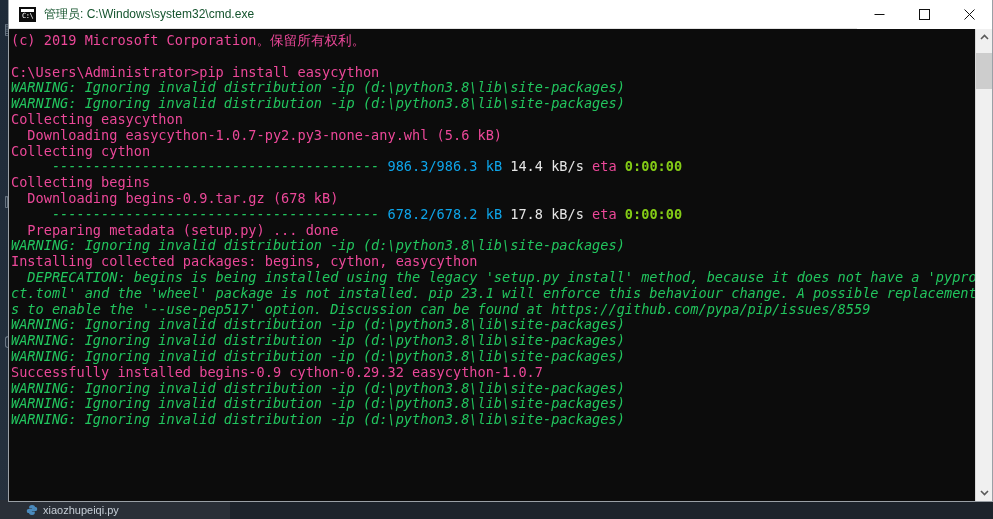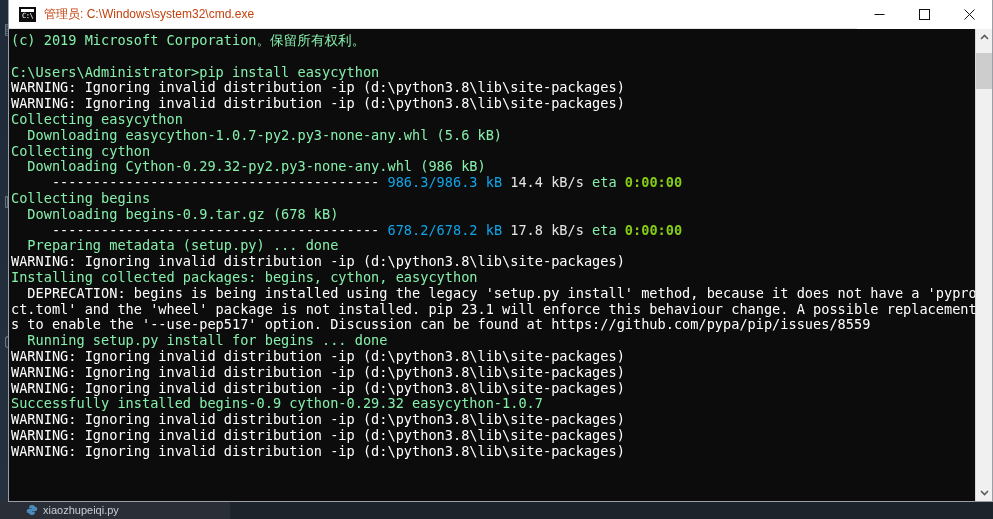--- a/index.html
+++ b/index.html
@@ -115,21 +115,21 @@
     font-family: "DejaVu Sans Mono", monospace;
     font-size: 7px;
     color: #ffffff;
     line-height: 8px;
     padding-left: 2px;
     padding-bottom: 1px;
     letter-spacing: -0.5px;
   }
   #window-title {
     font-size: 12px;
-    color: #c2410c;
+    color: #14532d;
     white-space: nowrap;
     overflow: hidden;
     text-overflow: ellipsis;
     font-family: "Liberation Sans", sans-serif;
   }
   #window-controls { display: flex; flex: 0 0 auto; height: 29px; }
   .wc {
     width: 45px; height: 29px;
     display: flex;
     align-items: center;
@@ -154,22 +154,22 @@
   }
   .line {
     font-family: "DejaVu Sans Mono", monospace;
     font-size: 13.6px;
     line-height: 15.8px;
     white-space: pre;
     color: #cccccc;
     letter-spacing: 0px;
     height: 15.8px;
   }
-  .c-white   { color: #86efac; }
-  .c-yellow  { color: #ffffff; }
+  .c-white   { color: #ec4899; }
+  .c-yellow  { color: #22c55e; font-style: italic; }
   .c-green   { color: #0ea5e9; }
   .c-red     { color: #e5e5e5; }
   .c-blue    { color: #84cc16; font-weight: bold; }
 
   
   #scrollbar {
     flex: 0 0 17px;
     width: 17px;
     background: #f0f0f0;
     border-left: 1px solid #d8d8d8;
@@ -267,32 +267,30 @@
       <div id="screen">
         <div id="terminal-lines">
             <div class="line"><span class="c-white">(c) 2019 Microsoft Corporation。保留所有权利。</span></div>
             <div class="line"><span class="c-white"></span></div>
             <div class="line"><span class="c-white">C:\Users\Administrator&gt;pip install easycython</span></div>
             <div class="line"><span class="c-yellow">WARNING: Ignoring invalid distribution -ip (d:\python3.8\lib\site-packages)</span></div>
             <div class="line"><span class="c-yellow">WARNING: Ignoring invalid distribution -ip (d:\python3.8\lib\site-packages)</span></div>
             <div class="line"><span class="c-white">Collecting easycython</span></div>
             <div class="line"><span class="c-white">  Downloading easycython-1.0.7-py2.py3-none-any.whl (5.6 kB)</span></div>
             <div class="line"><span class="c-white">Collecting cython</span></div>
-            <div class="line"><span class="c-white">  Downloading Cython-0.29.32-py2.py3-none-any.whl (986 kB)</span></div>
             <div class="line"><span class="c-yellow">     ---------------------------------------- </span><span class="c-green">986.3/986.3 kB </span><span class="c-red">14.4 kB/s </span><span class="c-white">eta </span><span class="c-blue">0:00:00</span></div>
             <div class="line"><span class="c-white">Collecting begins</span></div>
             <div class="line"><span class="c-white">  Downloading begins-0.9.tar.gz (678 kB)</span></div>
             <div class="line"><span class="c-yellow">     ---------------------------------------- </span><span class="c-green">678.2/678.2 kB </span><span class="c-red">17.8 kB/s </span><span class="c-white">eta </span><span class="c-blue">0:00:00</span></div>
             <div class="line"><span class="c-white">  Preparing metadata (setup.py) ... done</span></div>
             <div class="line"><span class="c-yellow">WARNING: Ignoring invalid distribution -ip (d:\python3.8\lib\site-packages)</span></div>
             <div class="line"><span class="c-white">Installing collected packages: begins, cython, easycython</span></div>
             <div class="line"><span class="c-yellow">  DEPRECATION: begins is being installed using the legacy 'setup.py install' method, because it does not have a 'pyproje</span></div>
             <div class="line"><span class="c-yellow">ct.toml' and the 'wheel' package is not installed. pip 23.1 will enforce this behaviour change. A possible replacement i</span></div>
             <div class="line"><span class="c-yellow">s to enable the '--use-pep517' option. Discussion can be found at https://github.com/pypa/pip/issues/8559</span></div>
-            <div class="line"><span class="c-white">  Running setup.py install for begins ... done</span></div>
             <div class="line"><span class="c-yellow">WARNING: Ignoring invalid distribution -ip (d:\python3.8\lib\site-packages)</span></div>
             <div class="line"><span class="c-yellow">WARNING: Ignoring invalid distribution -ip (d:\python3.8\lib\site-packages)</span></div>
             <div class="line"><span class="c-yellow">WARNING: Ignoring invalid distribution -ip (d:\python3.8\lib\site-packages)</span></div>
             <div class="line"><span class="c-white">Successfully installed begins-0.9 cython-0.29.32 easycython-1.0.7</span></div>
             <div class="line"><span class="c-yellow">WARNING: Ignoring invalid distribution -ip (d:\python3.8\lib\site-packages)</span></div>
             <div class="line"><span class="c-yellow">WARNING: Ignoring invalid distribution -ip (d:\python3.8\lib\site-packages)</span></div>
             <div class="line"><span class="c-yellow">WARNING: Ignoring invalid distribution -ip (d:\python3.8\lib\site-packages)</span></div>
             <div class="line"><span class="c-white"></span></div>
             <div class="line"><span class="c-white"></span></div>
           </div>

